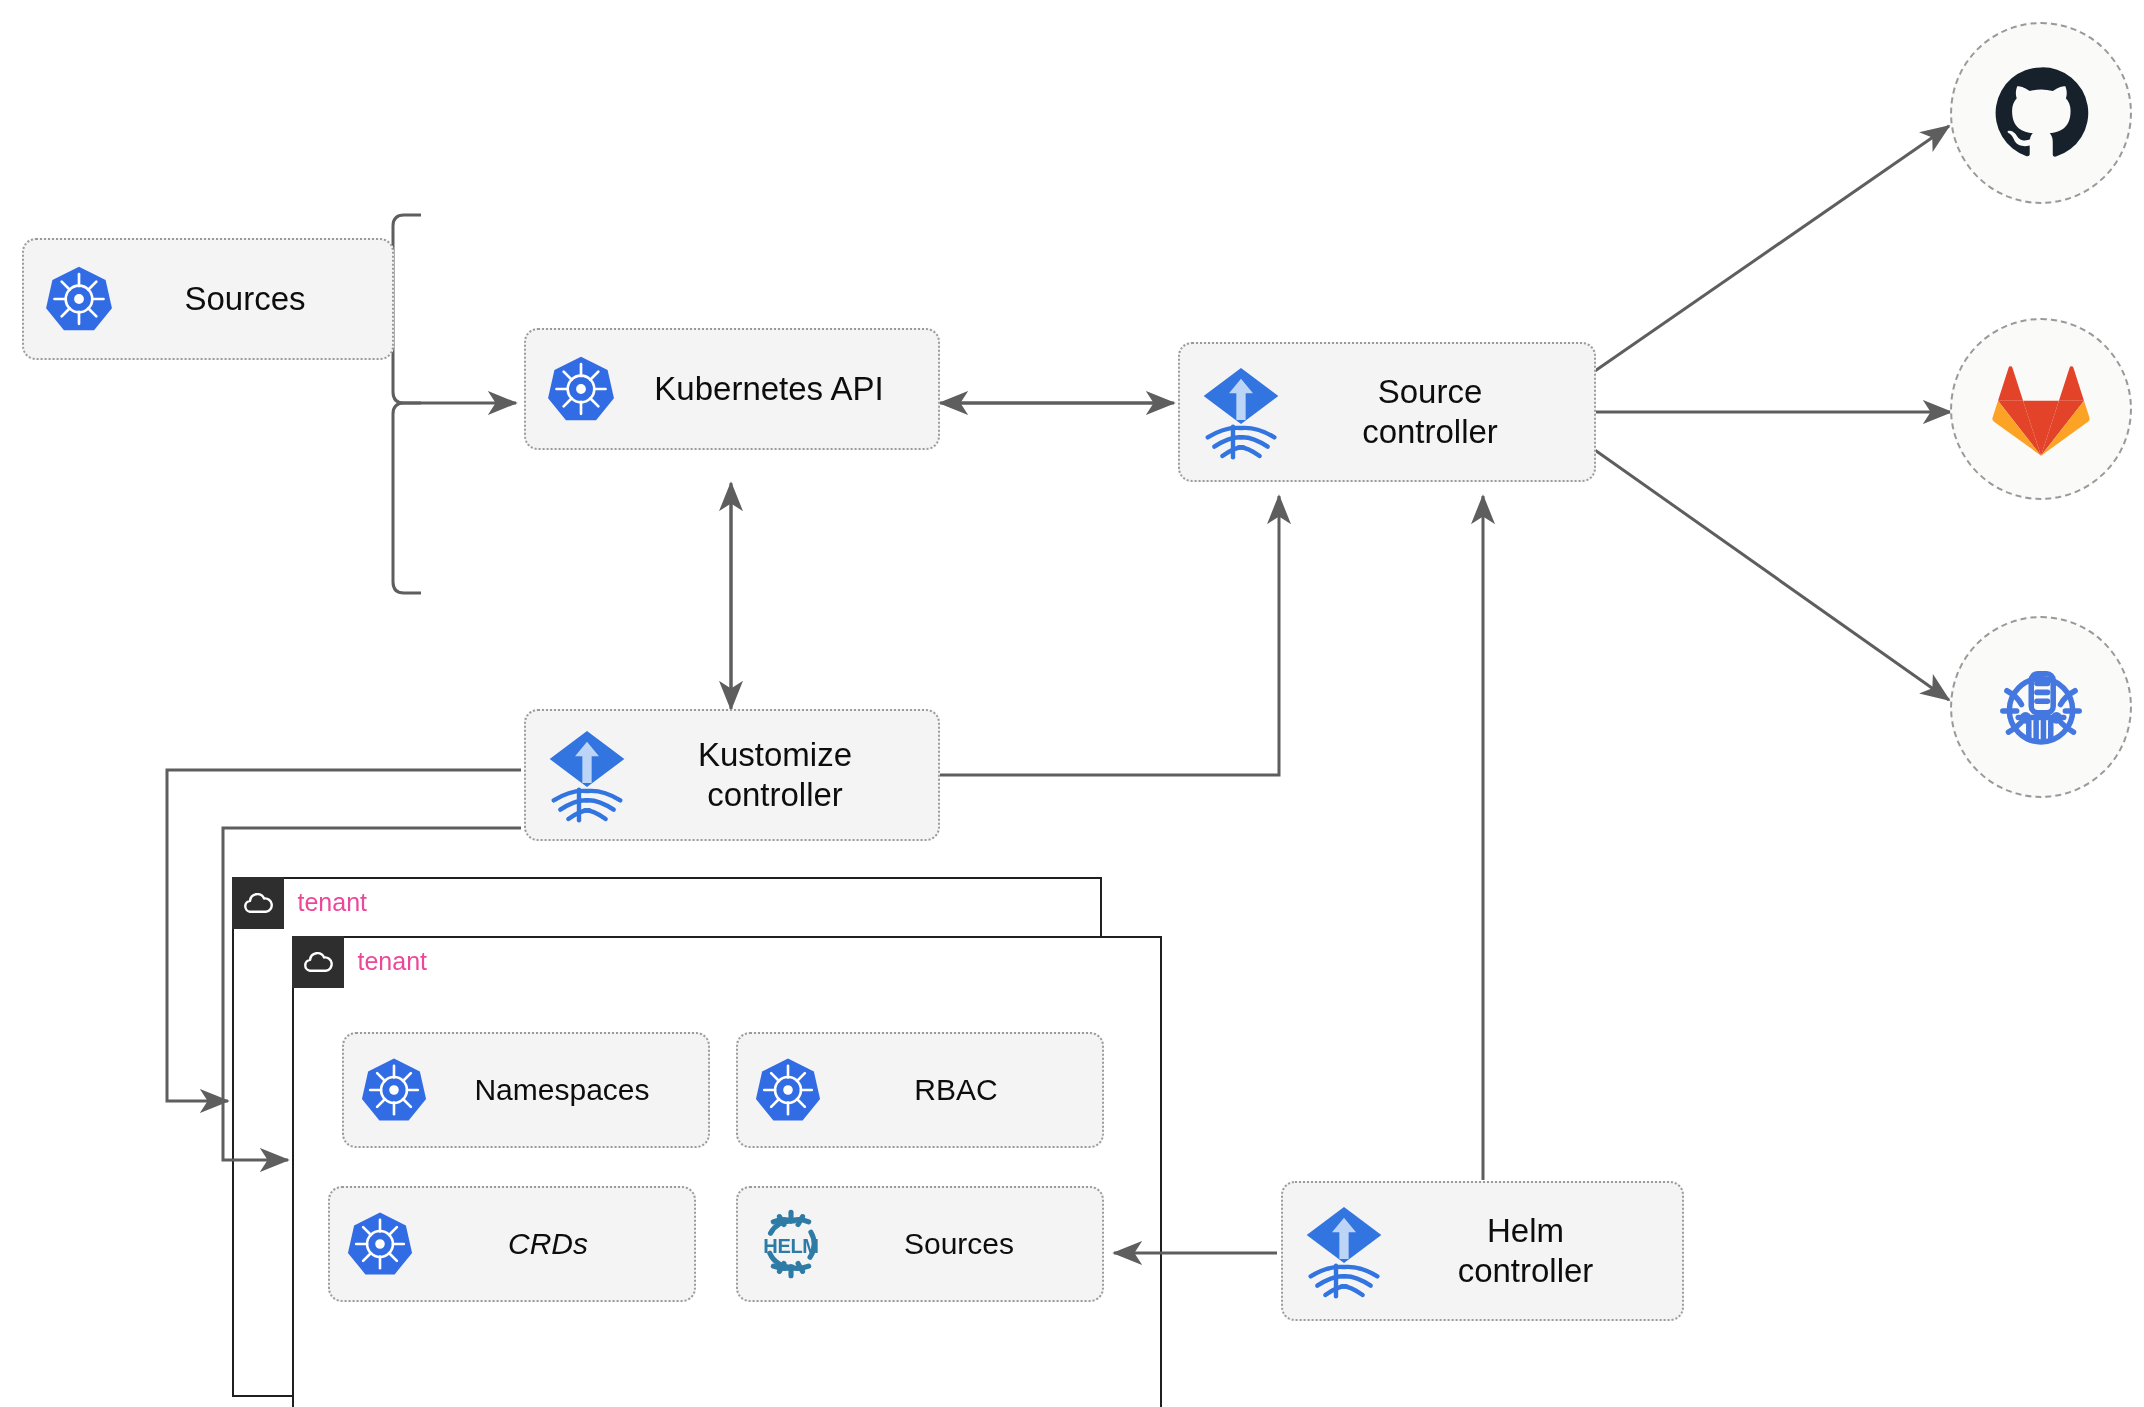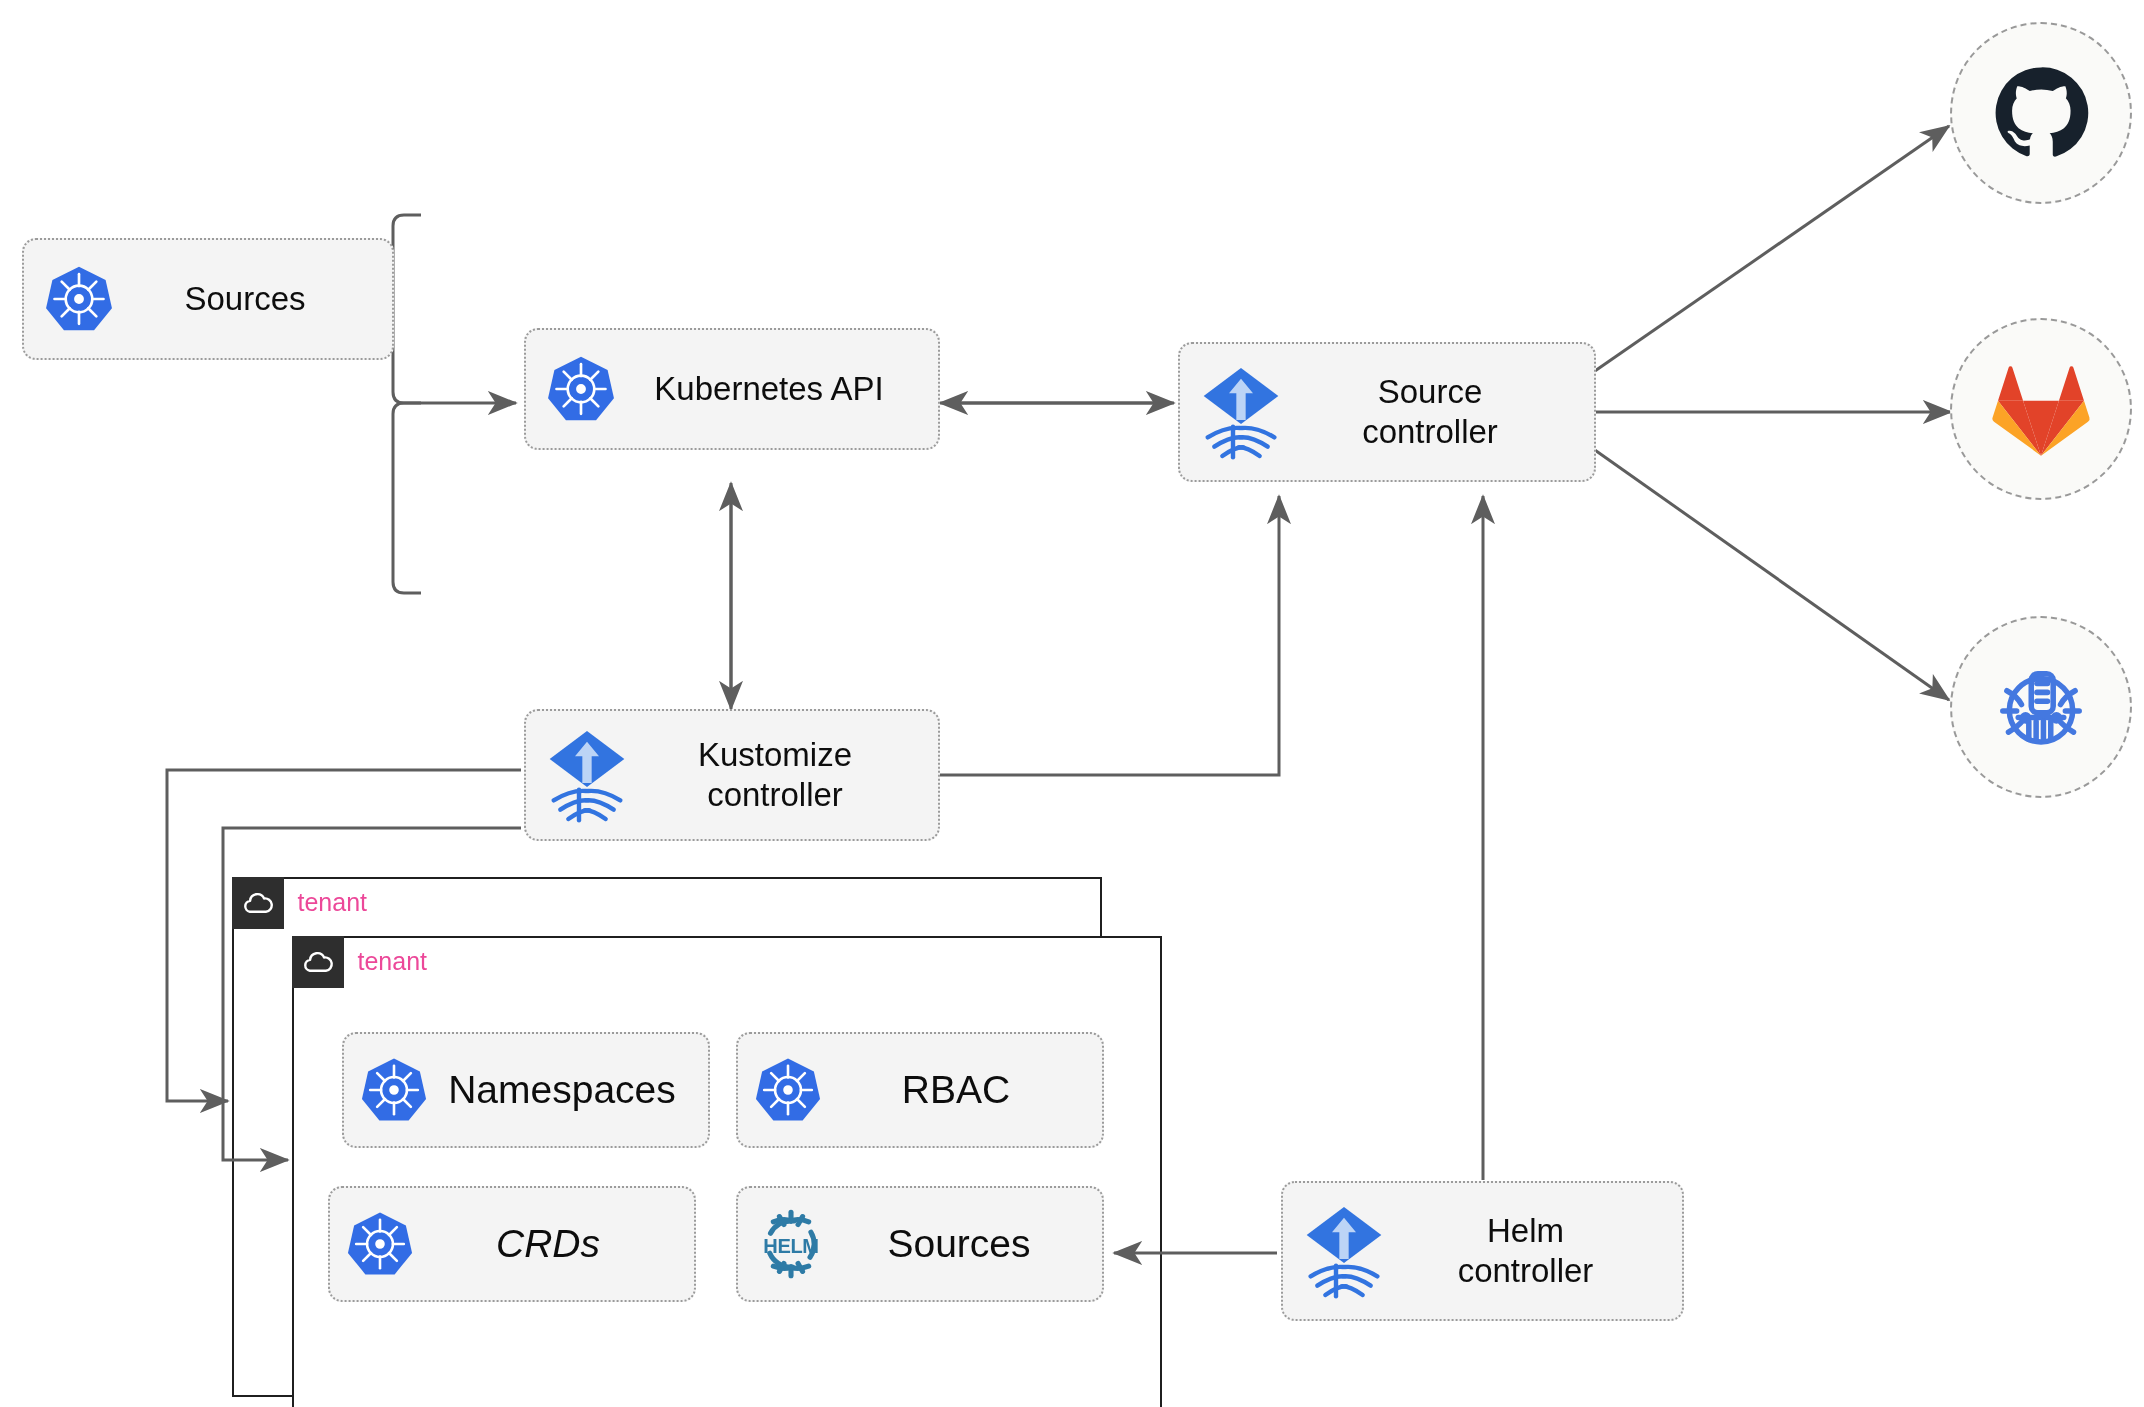--- a/index.html
+++ b/index.html
@@ -49,21 +49,21 @@
   }
   .card .lbl {
     flex: 1 1 auto;
     text-align: center;
     color: #0d0d0d;
     line-height: 1.22;
     white-space: pre-line;
   }
 
   .f33 { font-size: 33px; }
-  .f31 { font-size: 39px; }
+  .f31 { font-size: 30px; }
 
   
   .tenant {
     position: absolute;
     background: #ffffff;
     border: 2.5px solid #1f1f1f;
     box-sizing: border-box;
   }
   .tenant-head {
     position: absolute;

